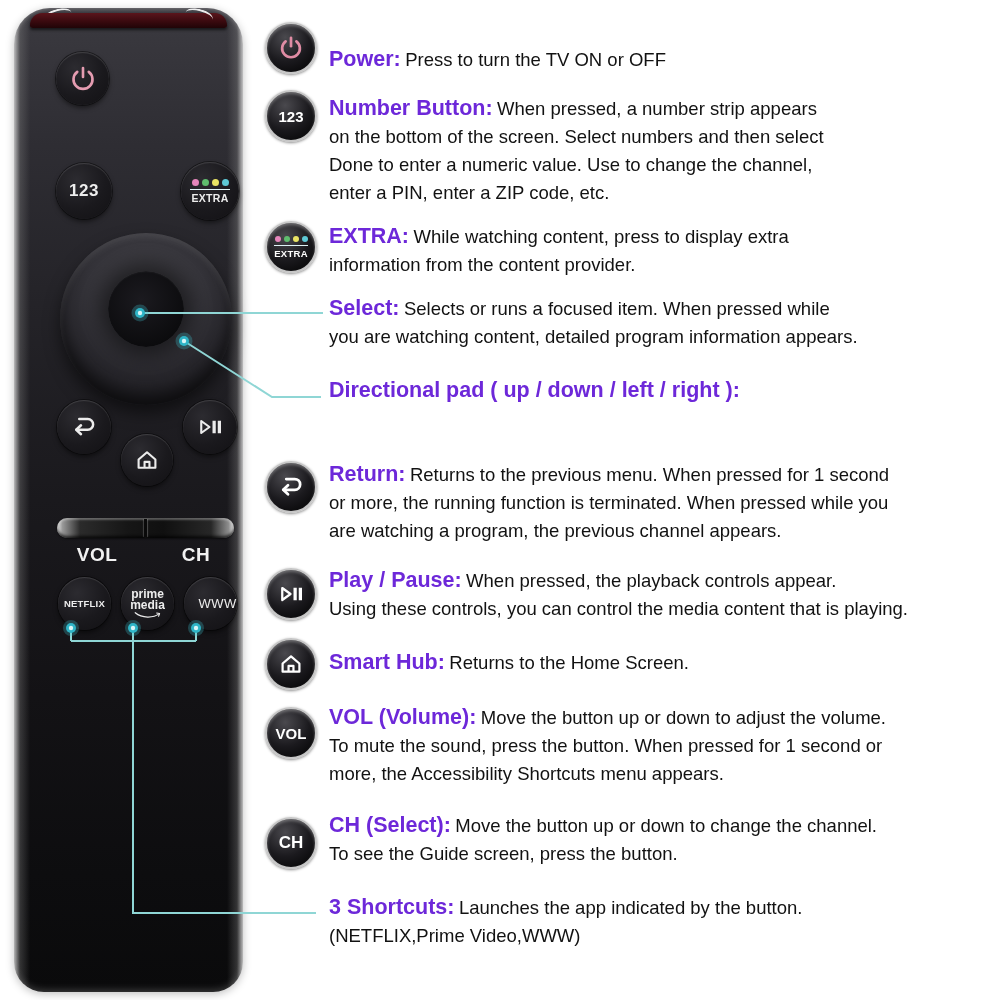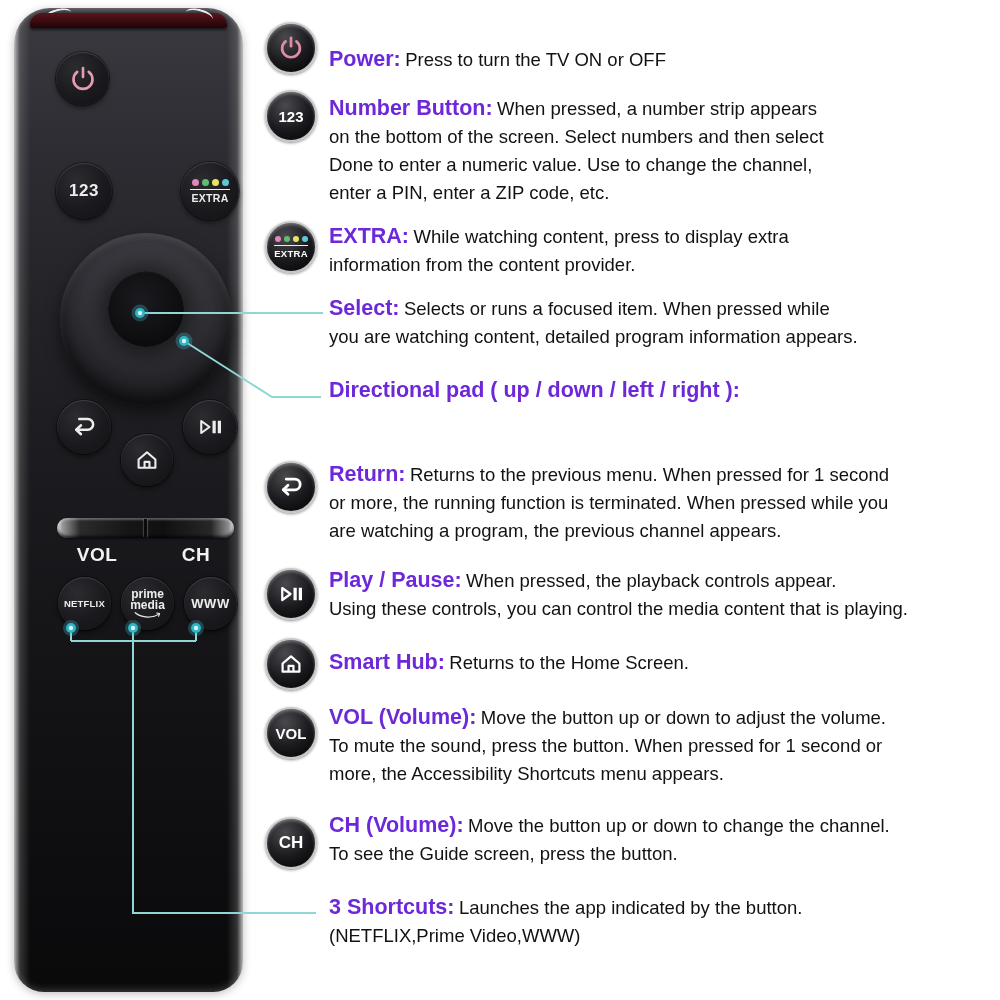--- a/index.html
+++ b/index.html
@@ -30,21 +30,21 @@
     box-shadow:0 3px 5px rgba(0,0,0,.5), inset 0 1px 1px rgba(255,255,255,.14), 0 0 0 1px rgba(0,0,0,.45);
     display:flex;align-items:center;justify-content:center;flex-direction:column;color:#ededed;}
   .btn-power{left:42px;top:44px;width:53px;height:53px;}
   .btn-123{left:42px;top:155px;width:56px;height:56px;font-size:17px;font-weight:bold;letter-spacing:.5px;}
   .btn-extra{left:167px;top:154px;width:58px;height:58px;}
   .btn-return{left:43px;top:392px;width:54px;height:54px;}
   .btn-home{left:107px;top:426px;width:52px;height:52px;}
   .btn-play{left:169px;top:392px;width:54px;height:54px;}
   .btn-netflix{left:44px;top:569px;width:53px;height:53px;font-size:9.5px;font-weight:bold;letter-spacing:.2px;}
   .btn-prime{left:107px;top:569px;width:53px;height:53px;}
-  .btn-www{left:170px;top:569px;width:53px;height:53px;font-size:13px;font-weight:bold;letter-spacing:.6px;}
+  .btn-www{left:170px;top:569px;width:53px;height:53px;font-size:13px;font-weight:normal;letter-spacing:.6px;align-items:flex-end;}
 
   .extra-dots{display:flex;gap:3px;margin-bottom:2px;}
   .extra-dots i{width:7px;height:7px;border-radius:50%;}
   .extra-line{width:40px;height:0;border-top:1.6px solid #dff3f5;margin:1px 0 2px;}
   .extra-label{font-size:10.5px;font-weight:bold;letter-spacing:.3px;}
   .d-pink{background:#e586bb;} .d-green{background:#5fbe6e;} .d-yellow{background:#e9e464;} .d-cyan{background:#5ec9d6;}
 
   .dpad{position:absolute;left:46px;top:225px;width:172px;height:172px;border-radius:50%;
     background:radial-gradient(circle at 50% 32%, #46454b 0%, #35343a 40%, #232227 68%, #141316 100%);
     box-shadow:0 8px 16px rgba(0,0,0,.5), inset 0 4px 6px rgba(255,255,255,.10), inset 0 -10px 16px rgba(0,0,0,.55);}
@@ -293,21 +293,21 @@
     <span class="h">Smart Hub:</span>
     <span class="b">Returns to the Home Screen.</span>
   </div>
   <div class="entry" style="top:704px">
     <span class="h">VOL (Volume):</span>
     <span class="b">Move the button up or down to adjust the volume.
 To mute the sound, press the button. When pressed for 1 second or
 more, the Accessibility Shortcuts menu appears.</span>
   </div>
   <div class="entry" style="top:812px">
-    <span class="h">CH (Volume):</span>
+    <span class="h">CH (Select):</span>
     <span class="b">Move the button up or down to change the channel.
 To see the Guide screen, press the button.</span>
   </div>
   <div class="entry" style="top:894px">
     <span class="h">3 Shortcuts:</span>
     <span class="b">Launches the app indicated by the button.
 (NETFLIX,Prime Video,WWW)</span>
   </div>
 
 </div>

